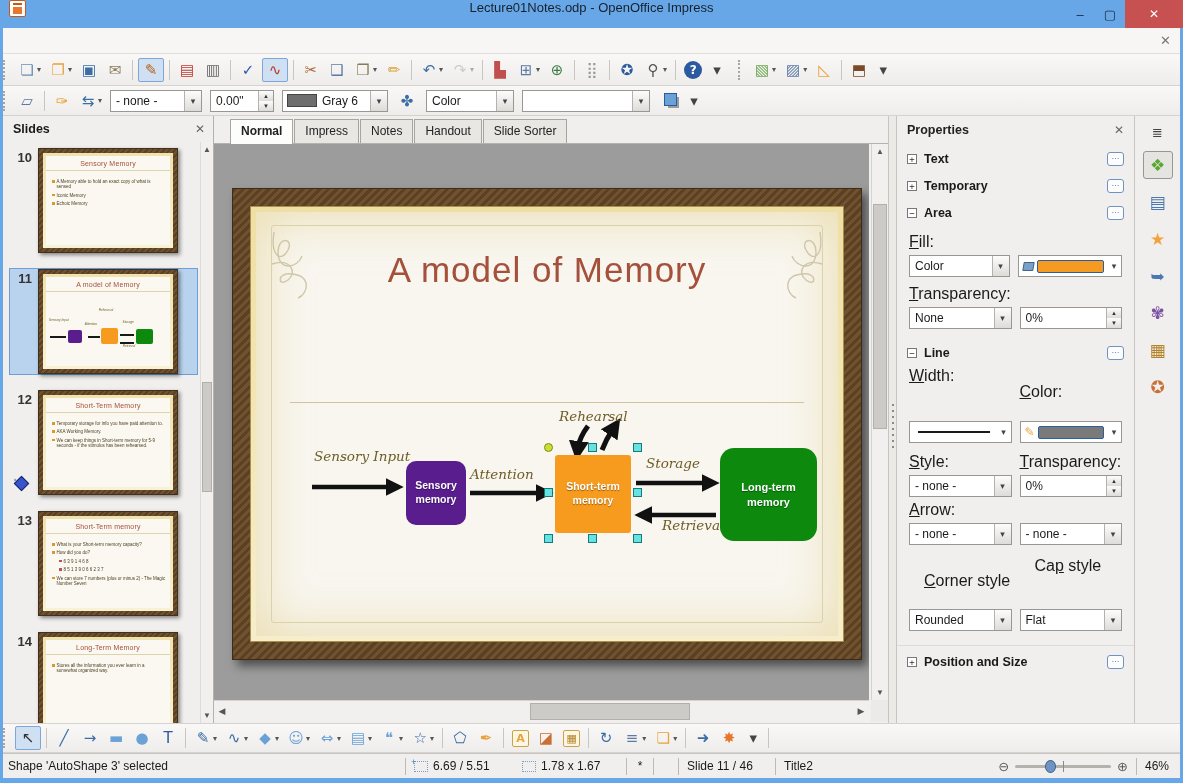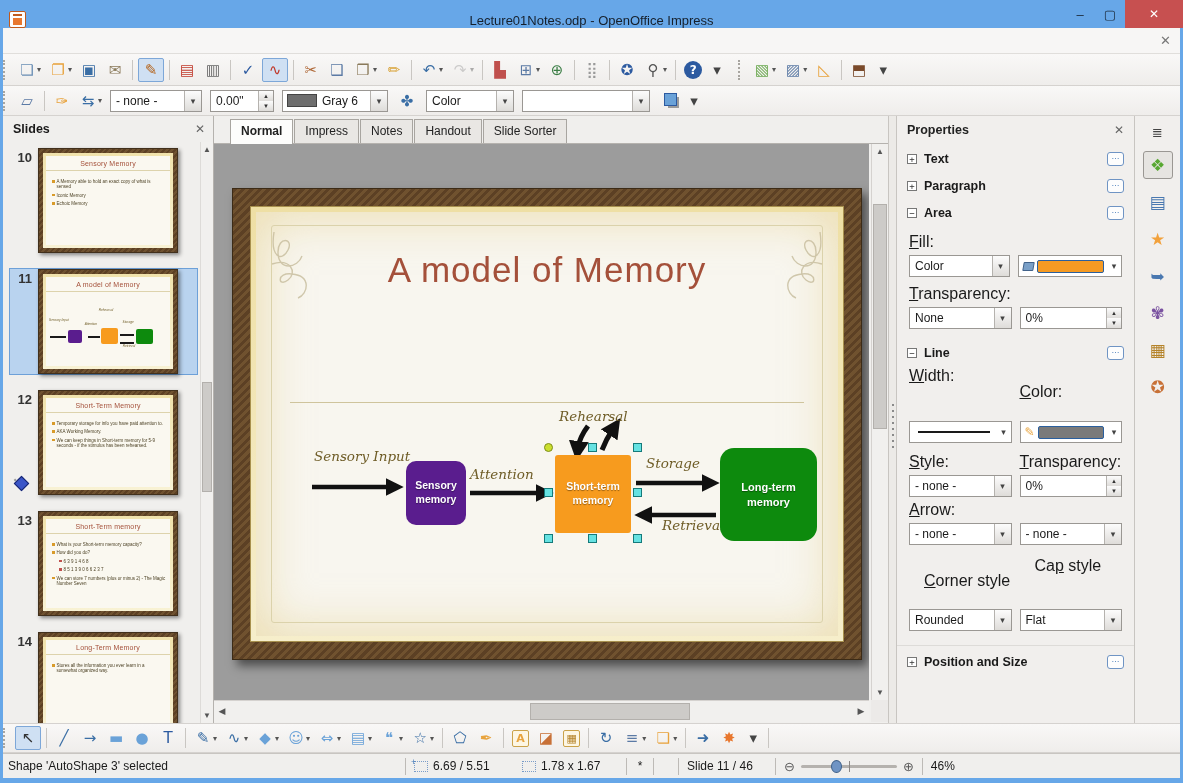--- a/index.html
+++ b/index.html
@@ -1,21 +1,21 @@
 <!DOCTYPE html>
 <html><head>
 <meta charset="utf-8">
 <style>
   * { margin:0; padding:0; box-sizing:border-box; }
   html,body { width:1183px; height:783px; overflow:hidden; }
   body { font-family:"Liberation Sans", sans-serif; font-size:12px; color:#222; }
   .window { position:relative; width:1183px; height:783px; background:#f0efed; overflow:hidden; }
 
   
-  .titlebar { position:absolute; left:0; top:0; width:1183px; height:28px; background:#67a7e8; display:flex; align-items:flex-end; }
+  .titlebar { position:absolute; left:0; top:0; width:1183px; height:28px; background:#67a7e8; display:flex; align-items:flex-start; }
   .app-icon { width:17px; height:17px; margin-left:9px; background:#fdfdfd; border:1px solid #c05a1d; border-radius:2px; position:relative; }
   .app-icon::after { content:""; position:absolute; left:3px; top:6px; width:9px; height:7px; background:#e8772e; }
   .app-icon::before { content:""; position:absolute; left:3px; top:2px; width:9px; height:2px; background:#c05a1d; }
   .title-text { position:absolute; left:0; right:0; text-align:center; font-size:13px; color:#16202c; }
   .win-controls { position:absolute; right:0; top:0; height:28px; display:flex; }
   .win-btn { width:30px; height:28px; display:flex; align-items:center; justify-content:center; color:#1b2a3a; font-size:13px; }
   .win-btn.close { width:58px; background:#c75050; color:#fff; font-size:12px; }
 
   
   .menubar { position:absolute; left:0; top:28px; width:1183px; height:26px; background:#f7f6f5; border-bottom:1px solid #e0dedb; display:flex; align-items:center; padding-left:6px; }
@@ -574,21 +574,21 @@
         <span class="panel-close">✕</span>
       </div>
 
       <div class="sec-head">
         <span class="expbox">+</span>
         <span class="sec-label">Text</span>
         <span class="dlg">⋯</span>
       </div>
       <div class="sec-head">
         <span class="expbox">+</span>
-        <span class="sec-label">Paragraph</span>
+        <span class="sec-label">Temporary</span>
         <span class="dlg">⋯</span>
       </div>
       <div class="sec-head">
         <span class="expbox">−</span>
         <span class="sec-label">Area</span>
         <span class="dlg">⋯</span>
       </div>
 
       <div class="p-label"><u>F</u>ill:</div>
       <div class="p-row">
@@ -825,20 +825,21 @@
       <span class="sb-ico"></span>
       <span>1.78 x 1.67</span>
     </div>
     <div class="sb-sep"></div>
     <div class="sb-cell" style="width:26px; justify-content:center;">*</div>
     <div class="sb-sep"></div>
     <div class="sb-cell" style="width:24px;"></div>
     <div class="sb-sep"></div>
     <div class="sb-cell" style="width:96px;">Slide 11 / 46</div>
     <div class="sb-sep"></div>
+    <div class="sb-cell" style="flex:1;">Title2</div>
     <div class="zoomwrap">
       <span class="zoom-glyph">⊖</span>
       <span class="zoom-track">
         <span class="zoom-tick"></span>
         <span class="zoom-thumb"></span>
       </span>
       <span class="zoom-glyph">⊕</span>
     </div>
     <div class="sb-sep"></div>
     <div class="sb-cell" style="width:46px;">46%</div>

